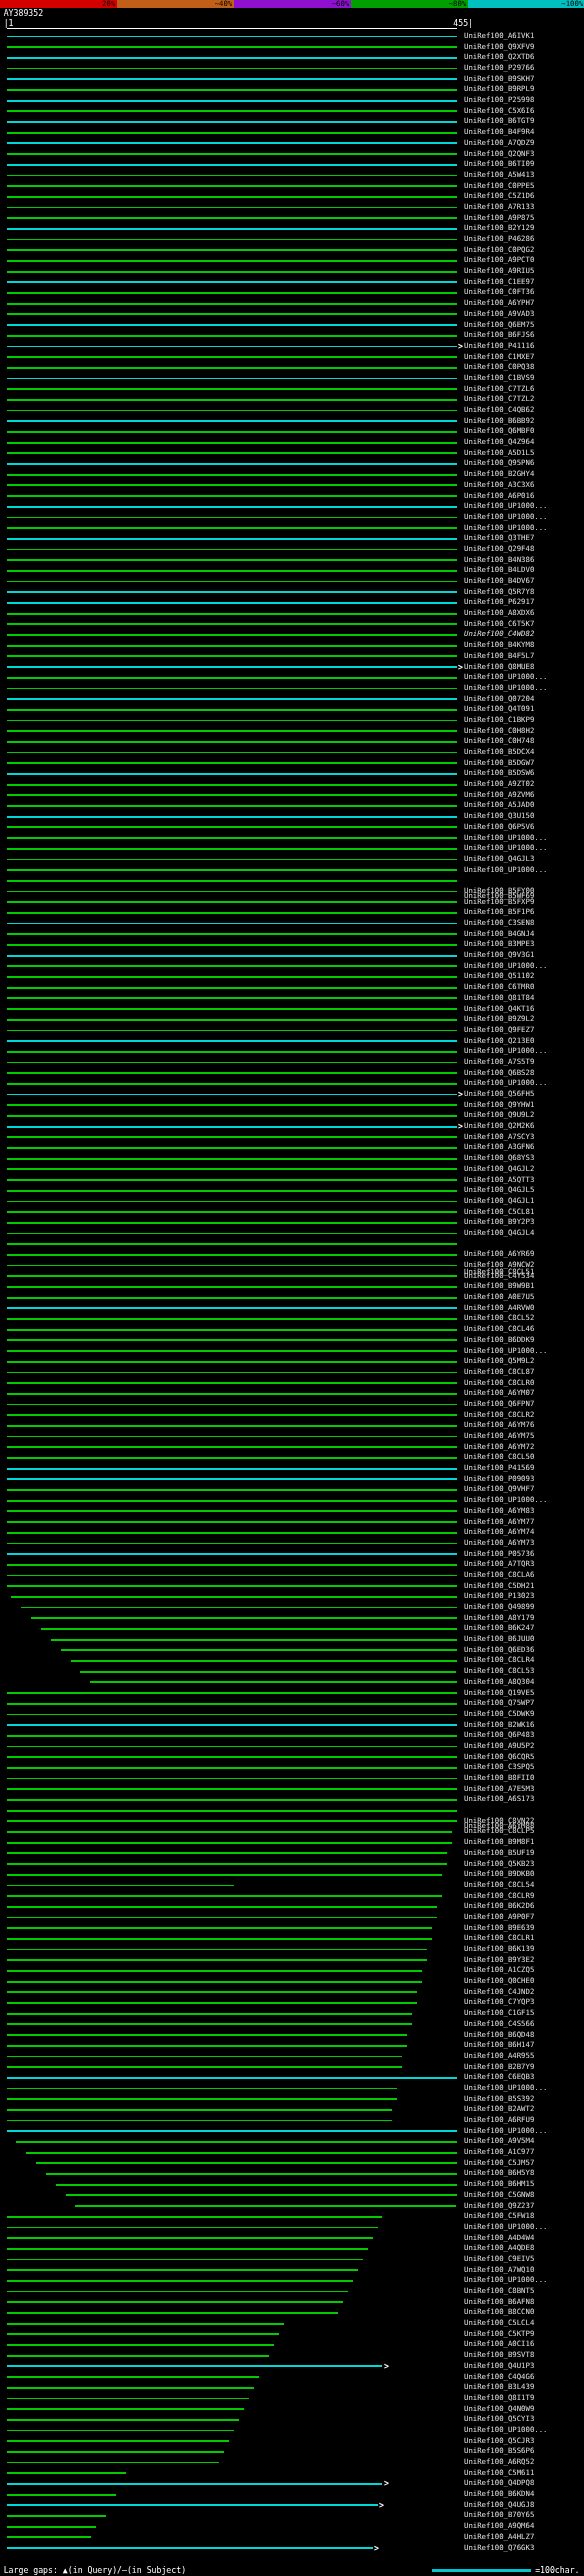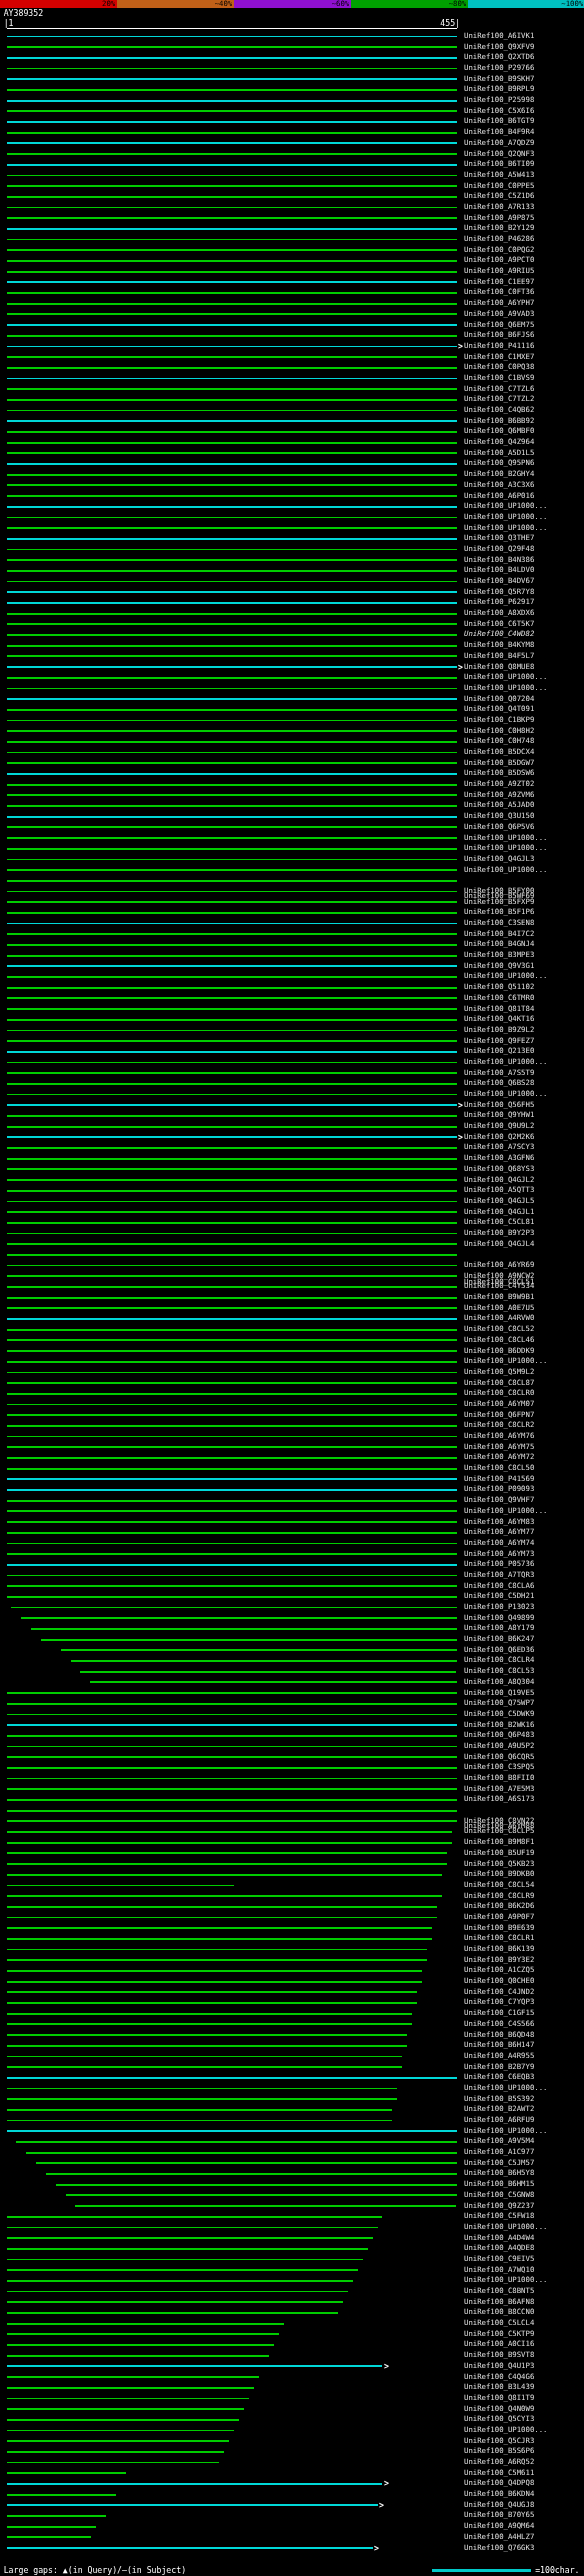--- a/index.html
+++ b/index.html
@@ -6,21 +6,21 @@
   body{
     width:585px;height:2576px;background:#000;overflow:hidden;position:relative;
     font-family:"DejaVu Sans Mono","Liberation Mono",monospace;
   }
   .scalebar{display:flex;height:8.2px;width:585px;}
   .seg{flex:1;position:relative;height:8.2px;}
   .seglabel{position:absolute;right:1.8px;top:0;font-size:7.3px;line-height:8.2px;color:#000;}
   .queryname{height:10px;color:#fff;font-size:8.2px;line-height:10px;padding-left:3.7px;}
   .ruler{position:relative;height:12.8px;color:#fff;font-size:8.2px;}
   .rstart{position:absolute;left:3.7px;top:0.9px;line-height:9.1px;}
-  .rend{position:absolute;right:125px;top:0.9px;line-height:9.1px;}
+  .rend{position:absolute;right:112px;top:0.9px;line-height:9.1px;}
   .rline{position:absolute;left:7.3px;width:450px;top:10px;height:0.9px;background:#fff;}
   .rows{position:relative;height:2534px;}
   .row{position:relative;height:10.7px;}
   .bar{position:absolute;top:4.6px;height:1.8px;}
   .arrow{position:absolute;top:0;font-size:8.2px;line-height:10.7px;color:#fff;font-weight:bold;}
   .hitlabel{position:absolute;left:464px;top:0;font-size:7.3px;line-height:10.7px;color:#e0e0e0;white-space:nowrap;}
   .footer{position:relative;height:11px;color:#fff;font-size:8.2px;line-height:11px;}
   .gaps{position:absolute;left:3.7px;top:0;}
   .scalegroup{position:absolute;right:5.5px;top:0;height:11px;display:flex;align-items:center;gap:3.7px;}
   .scaleline{display:inline-block;height:2.7px;background:#00c8c8;}
@@ -390,24 +390,20 @@
       <div class="row">
         <div class="bar" style="left: 7.3px; width: 450px; background: rgb(0, 204, 0);"></div>
         <span class="hitlabel" style="color: rgb(224, 224, 224);">UniRef100_B5F1P6</span>
       </div>
       <div class="row">
         <div class="bar" style="left: 7.3px; width: 450px; background: rgb(0, 216, 216);"></div>
         <span class="hitlabel" style="color: rgb(224, 224, 224);">UniRef100_C3SEN8</span>
       </div>
       <div class="row">
         <div class="bar" style="left: 7.3px; width: 450px; background: rgb(0, 204, 0);"></div>
-        <span class="hitlabel" style="color: rgb(224, 224, 224);">UniRef100_B4I7C2</span>
-      </div>
-      <div class="row">
-        <div class="bar" style="left: 7.3px; width: 450px; background: rgb(0, 204, 0);"></div>
         <span class="hitlabel" style="color: rgb(224, 224, 224);">UniRef100_B4GNJ4</span>
       </div>
       <div class="row">
         <div class="bar" style="left: 7.3px; width: 450px; background: rgb(0, 204, 0);"></div>
         <span class="hitlabel" style="color: rgb(224, 224, 224);">UniRef100_B3MPE3</span>
       </div>
       <div class="row">
         <div class="bar" style="left: 7.3px; width: 450px; background: rgb(0, 216, 216);"></div>
         <span class="hitlabel" style="color: rgb(224, 224, 224);">UniRef100_Q9V3G1</span>
       </div>
@@ -657,20 +653,24 @@
         <div class="bar" style="left: 21px; width: 436px; background: rgb(0, 204, 0);"></div>
         <span class="hitlabel" style="color: rgb(224, 224, 224);">UniRef100_Q49899</span>
       </div>
       <div class="row">
         <div class="bar" style="left: 31px; width: 426px; background: rgb(0, 204, 0);"></div>
         <span class="hitlabel" style="color: rgb(224, 224, 224);">UniRef100_A8Y179</span>
       </div>
       <div class="row">
         <div class="bar" style="left: 41px; width: 416px; background: rgb(0, 204, 0);"></div>
         <span class="hitlabel" style="color: rgb(224, 224, 224);">UniRef100_B6K247</span>
+      </div>
+      <div class="row">
+        <div class="bar" style="left: 51px; width: 406px; background: rgb(0, 204, 0);"></div>
+        <span class="hitlabel" style="color: rgb(224, 224, 224);">UniRef100_B6JUU0</span>
       </div>
       <div class="row">
         <div class="bar" style="left: 61px; width: 396px; background: rgb(0, 204, 0);"></div>
         <span class="hitlabel" style="color: rgb(224, 224, 224);">UniRef100_Q6ED36</span>
       </div>
       <div class="row">
         <div class="bar" style="left: 71px; width: 386px; background: rgb(0, 204, 0);"></div>
         <span class="hitlabel" style="color: rgb(224, 224, 224);">UniRef100_C8CLR4</span>
       </div>
       <div class="row">

